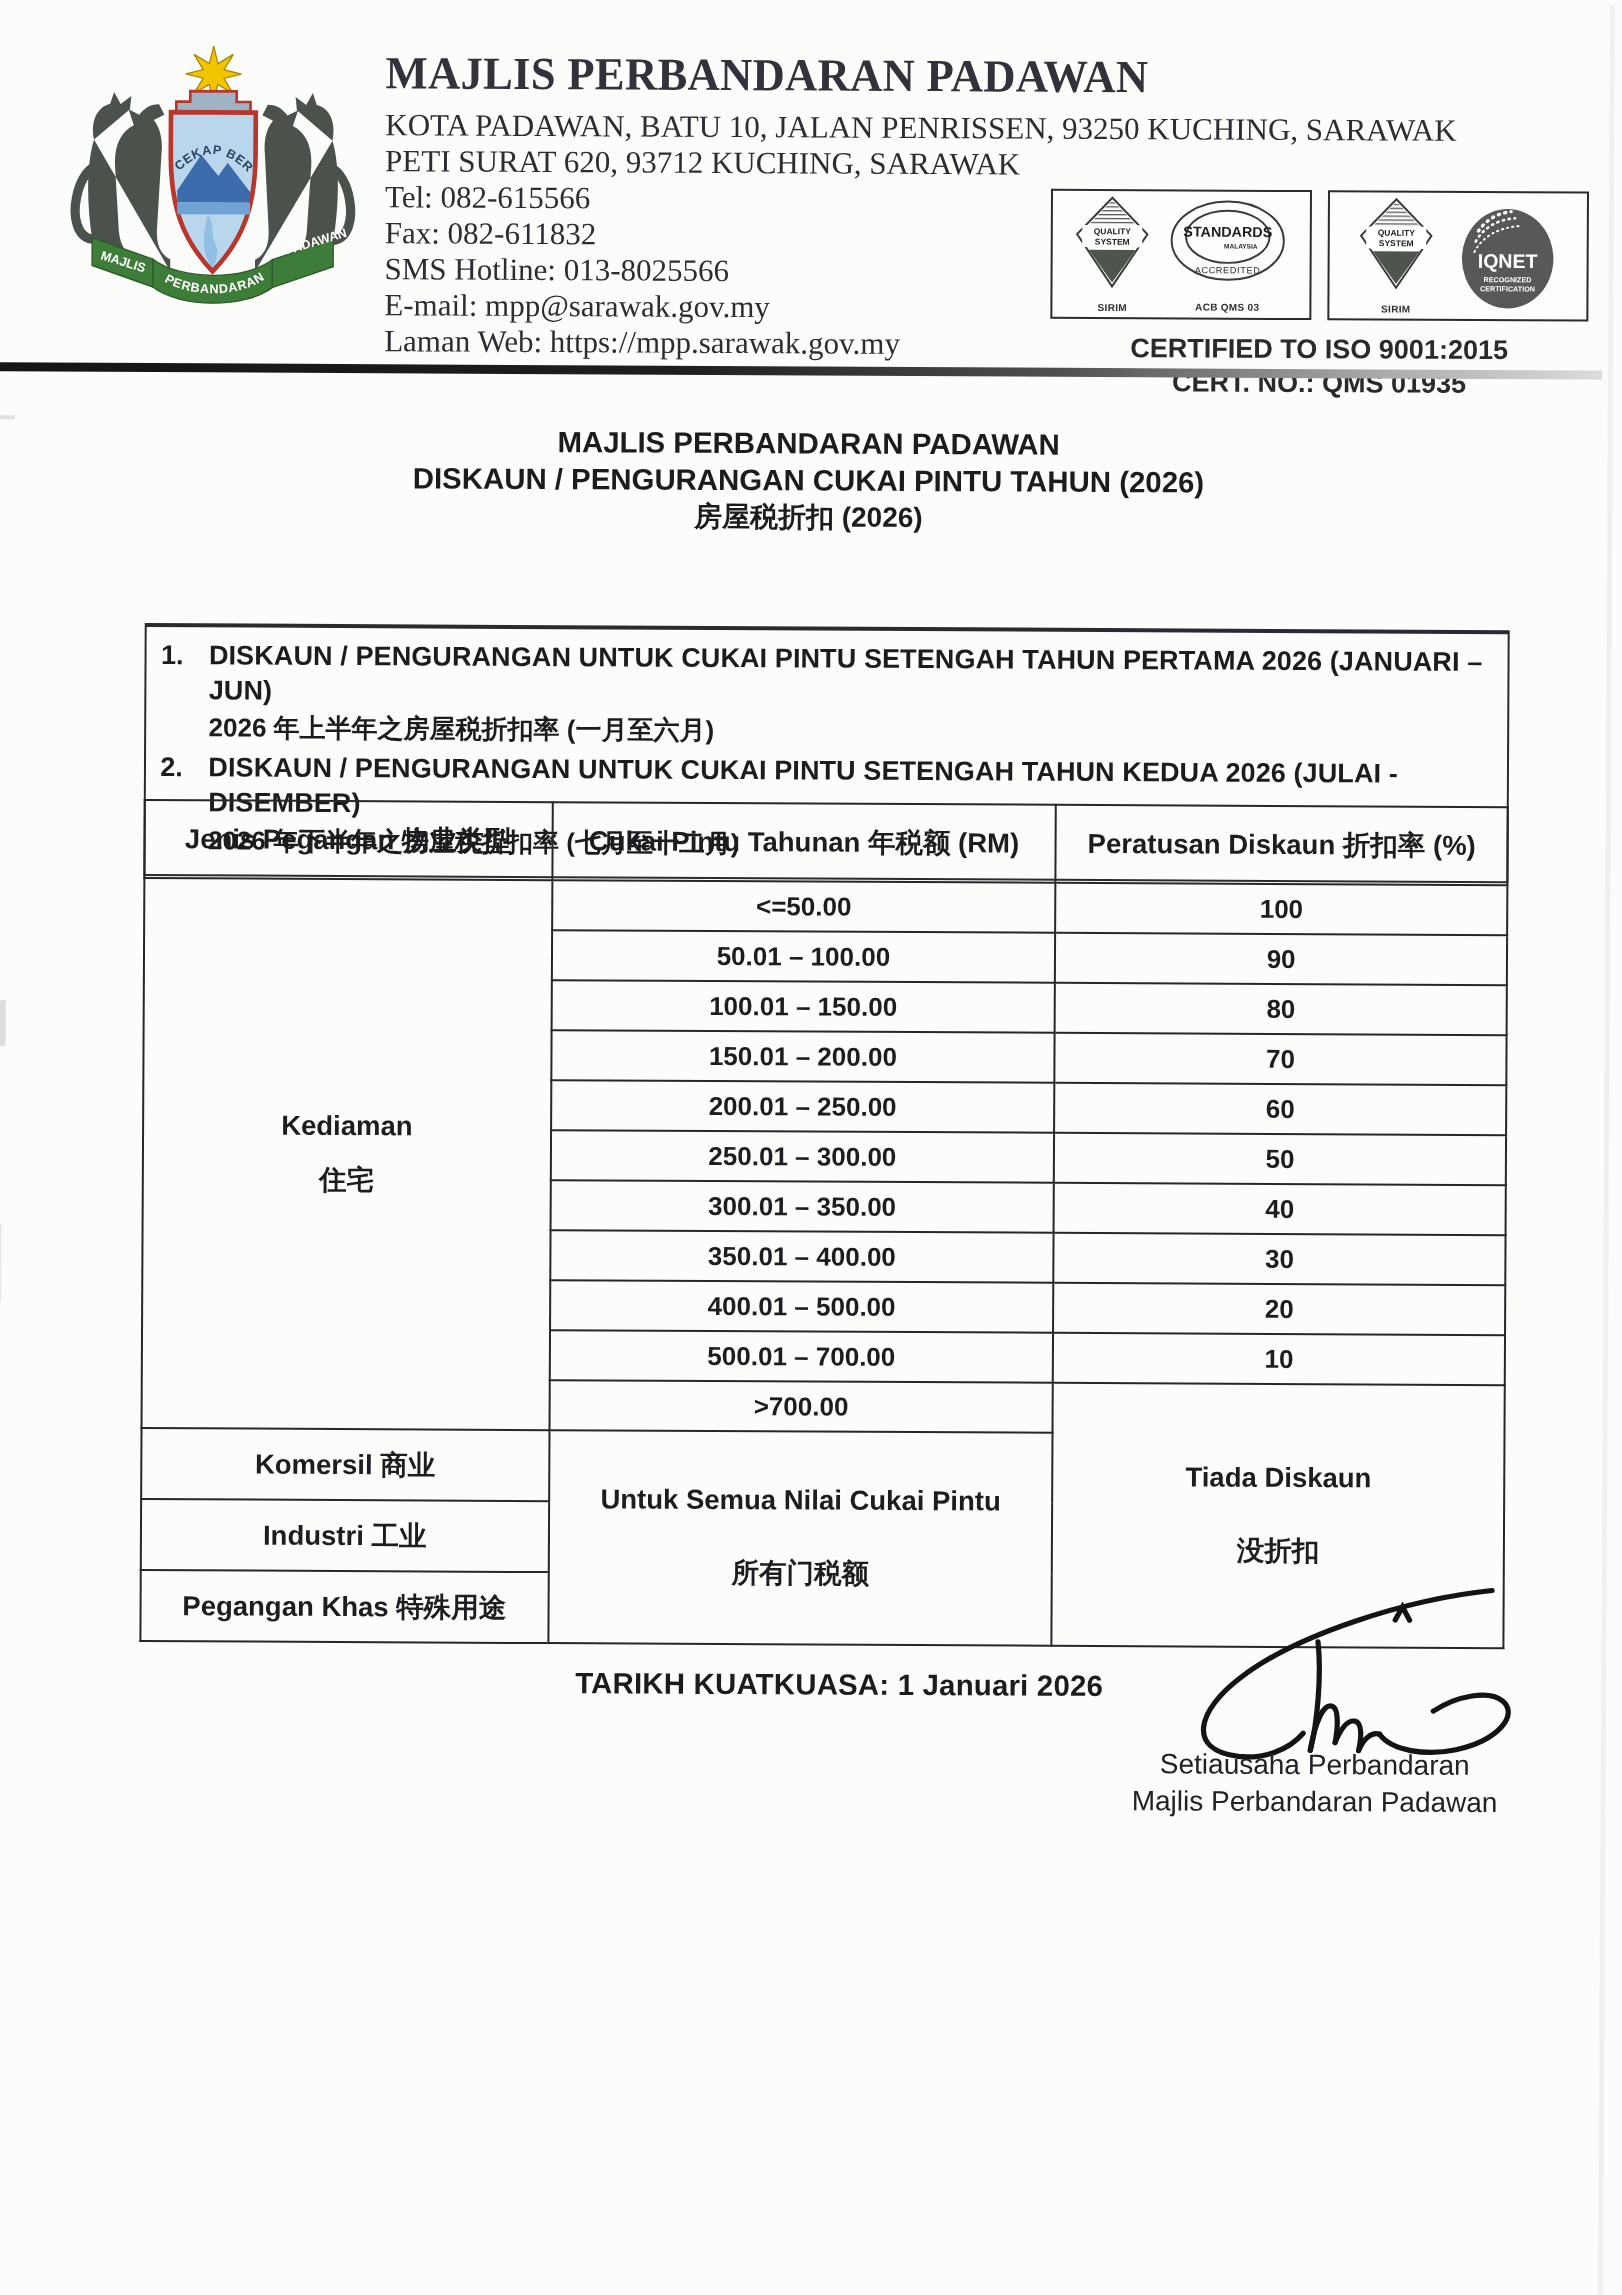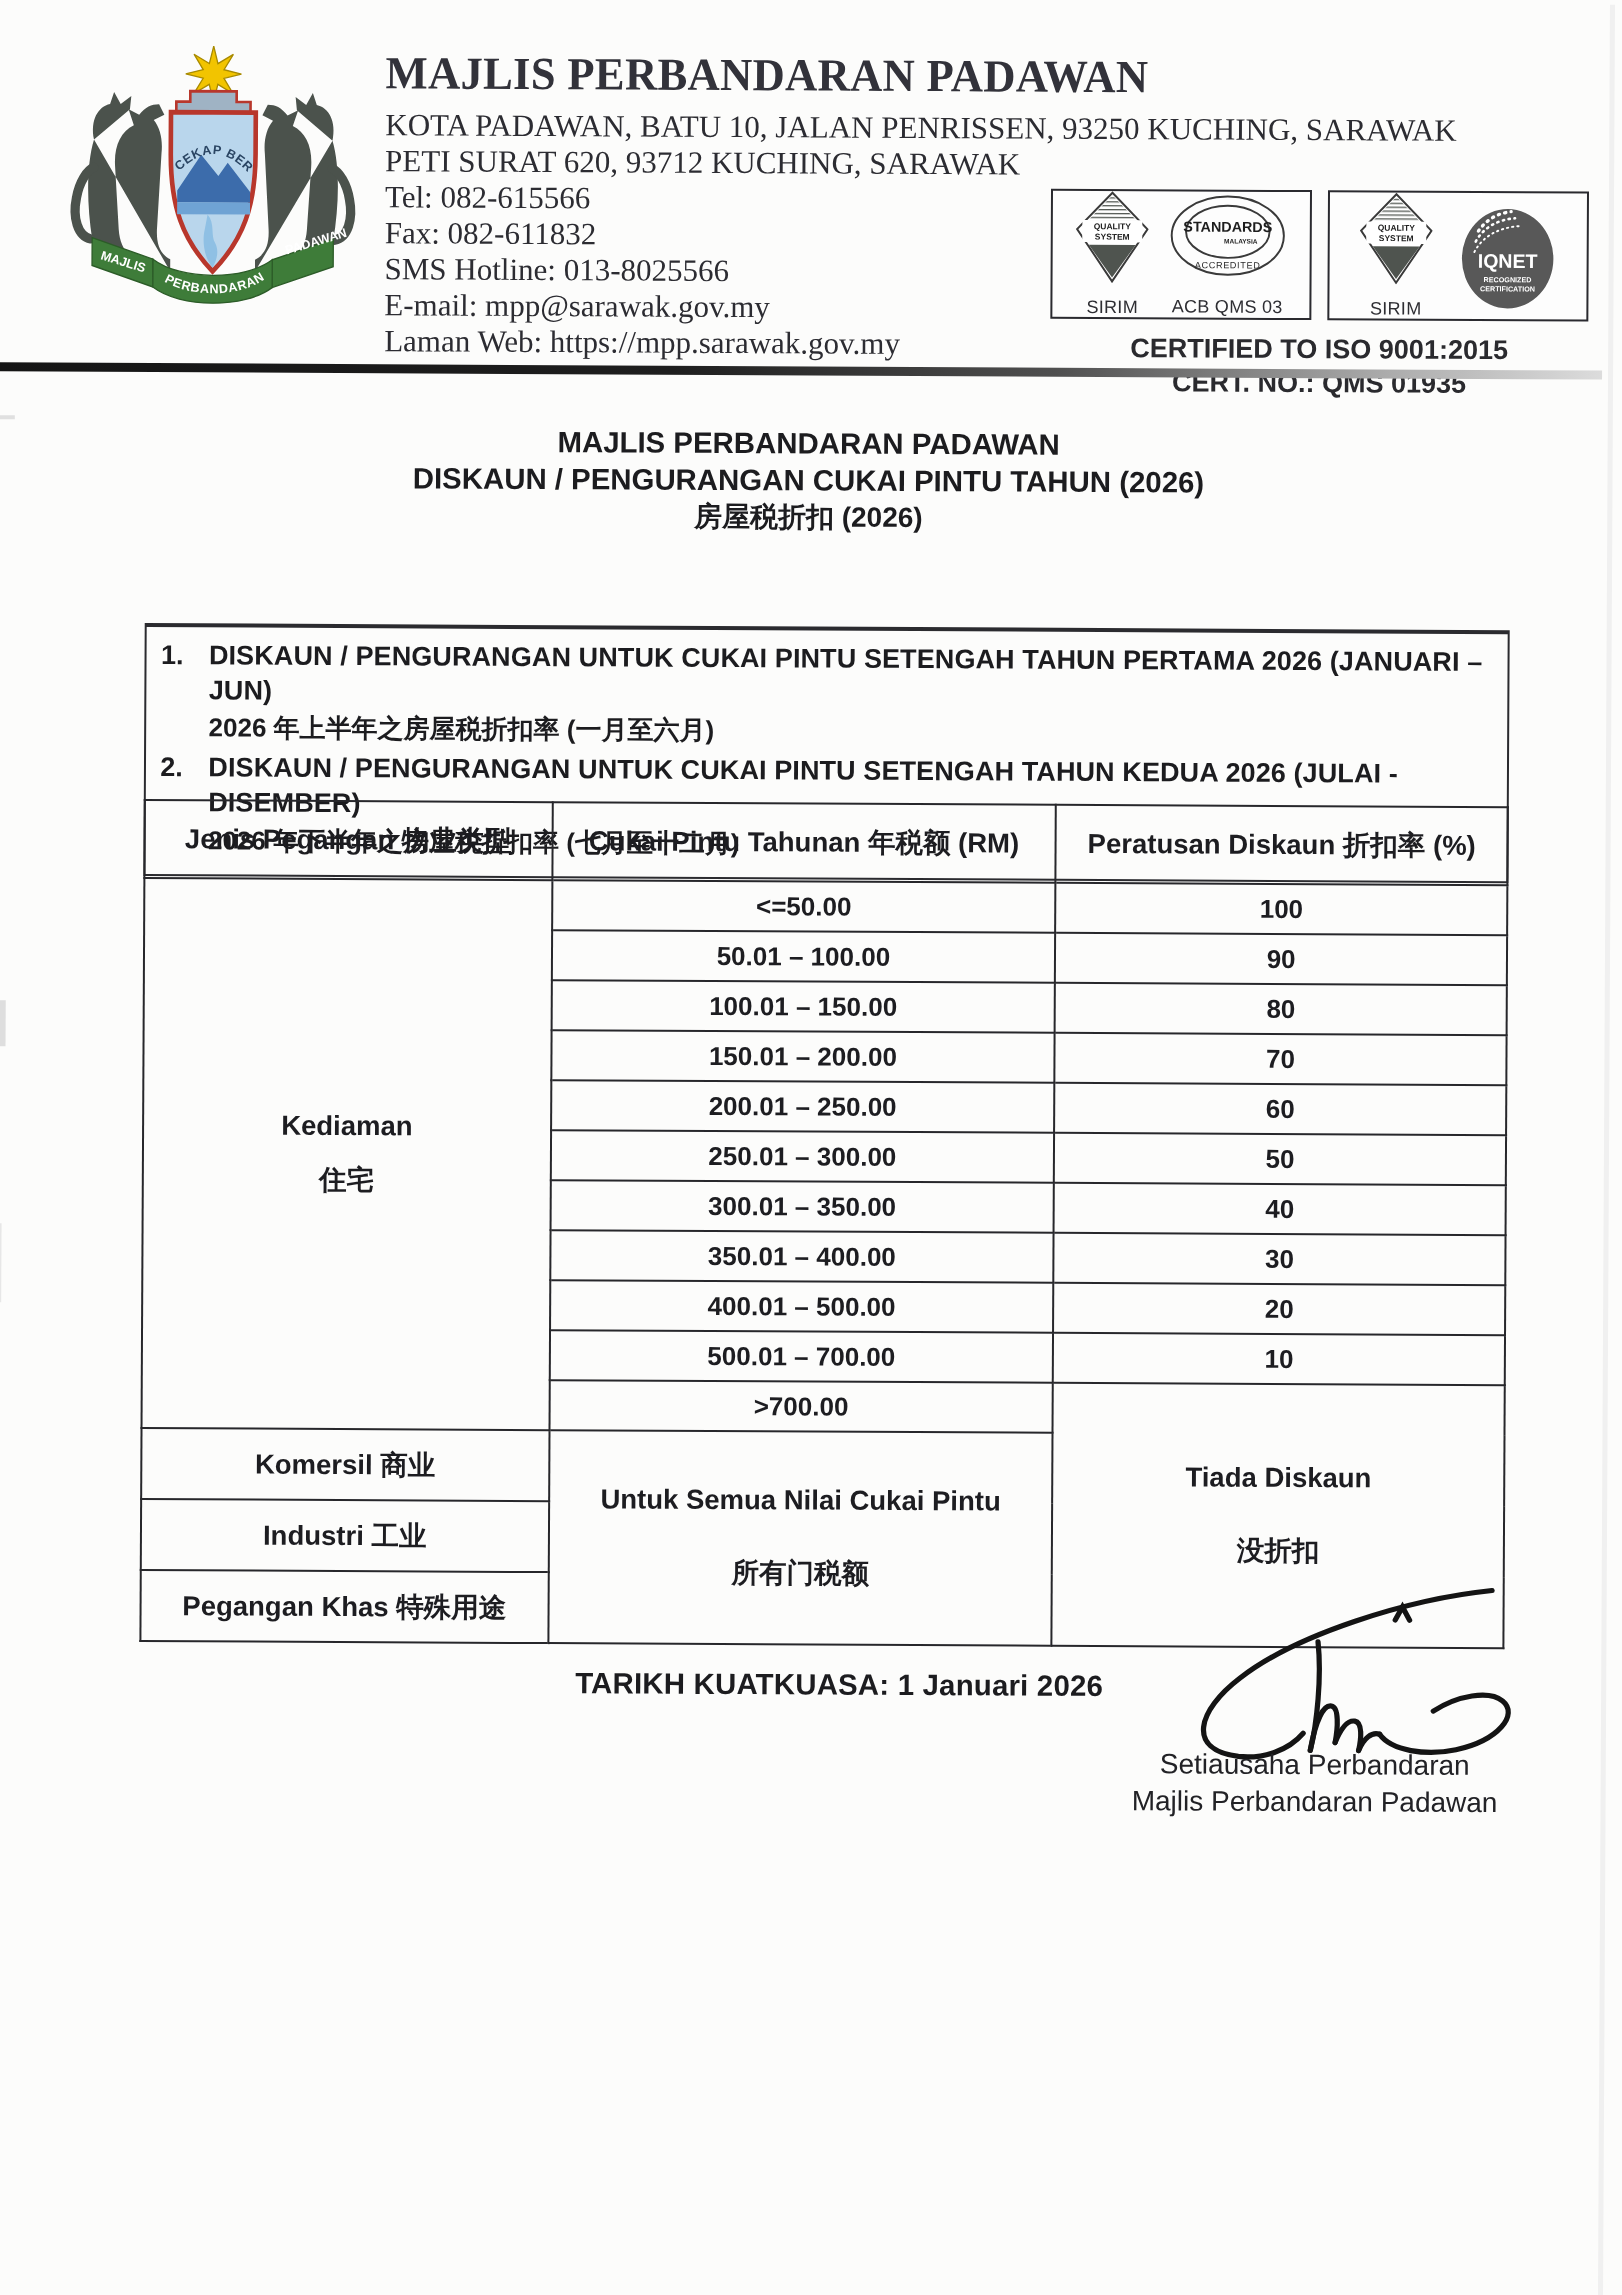--- a/index.html
+++ b/index.html
@@ -16,21 +16,21 @@
   .org-name{font-size:46px;font-weight:bold;white-space:nowrap;letter-spacing:0.3px;
             transform:scaleX(0.97);transform-origin:left;color:#32323a;}
   .head-line{font-size:31px;line-height:36px;white-space:nowrap;}
   .head-line.first{margin-top:7.9px;}
 
   .certs{position:absolute;left:1052px;top:187px;width:538px;}
   .cert-row{display:flex;gap:15.7px;}
   .cert-box{flex:1;height:130px;border:2.6px solid #2a2a2f;background:#fdfdfd;
             display:flex;align-items:center;justify-content:space-evenly;padding:2.6px 3.9px;box-sizing:border-box;}
   .badge{display:flex;flex-direction:column;align-items:center;gap:14px;}
-  .badge-cap{font-size:18px;font-weight:normal;color:#2e2e33;letter-spacing:0.3px;}
+  .badge-cap{font-size:10px;font-weight:bold;color:#2e2e33;letter-spacing:0.3px;}
   .cert-lines{margin-top:11.8px;text-align:center;font-weight:bold;font-size:27px;line-height:34px;color:#2a2a2e;}
 
   .sep{position:absolute;left:0;top:366px;width:1604px;height:8.5px;
        background:linear-gradient(90deg,#151515 0%,#1e1e1e 42%,#4f4f4f 66%,#a9a9a9 86%,#dcdcdc 100%);}
 
   
   .titles{position:absolute;left:0;top:424px;width:1622px;text-align:center;font-weight:bold;}
   .t1,.t2{font-size:29.4px;line-height:37px;}
   .t3{font-size:28px;line-height:37px;}
 

